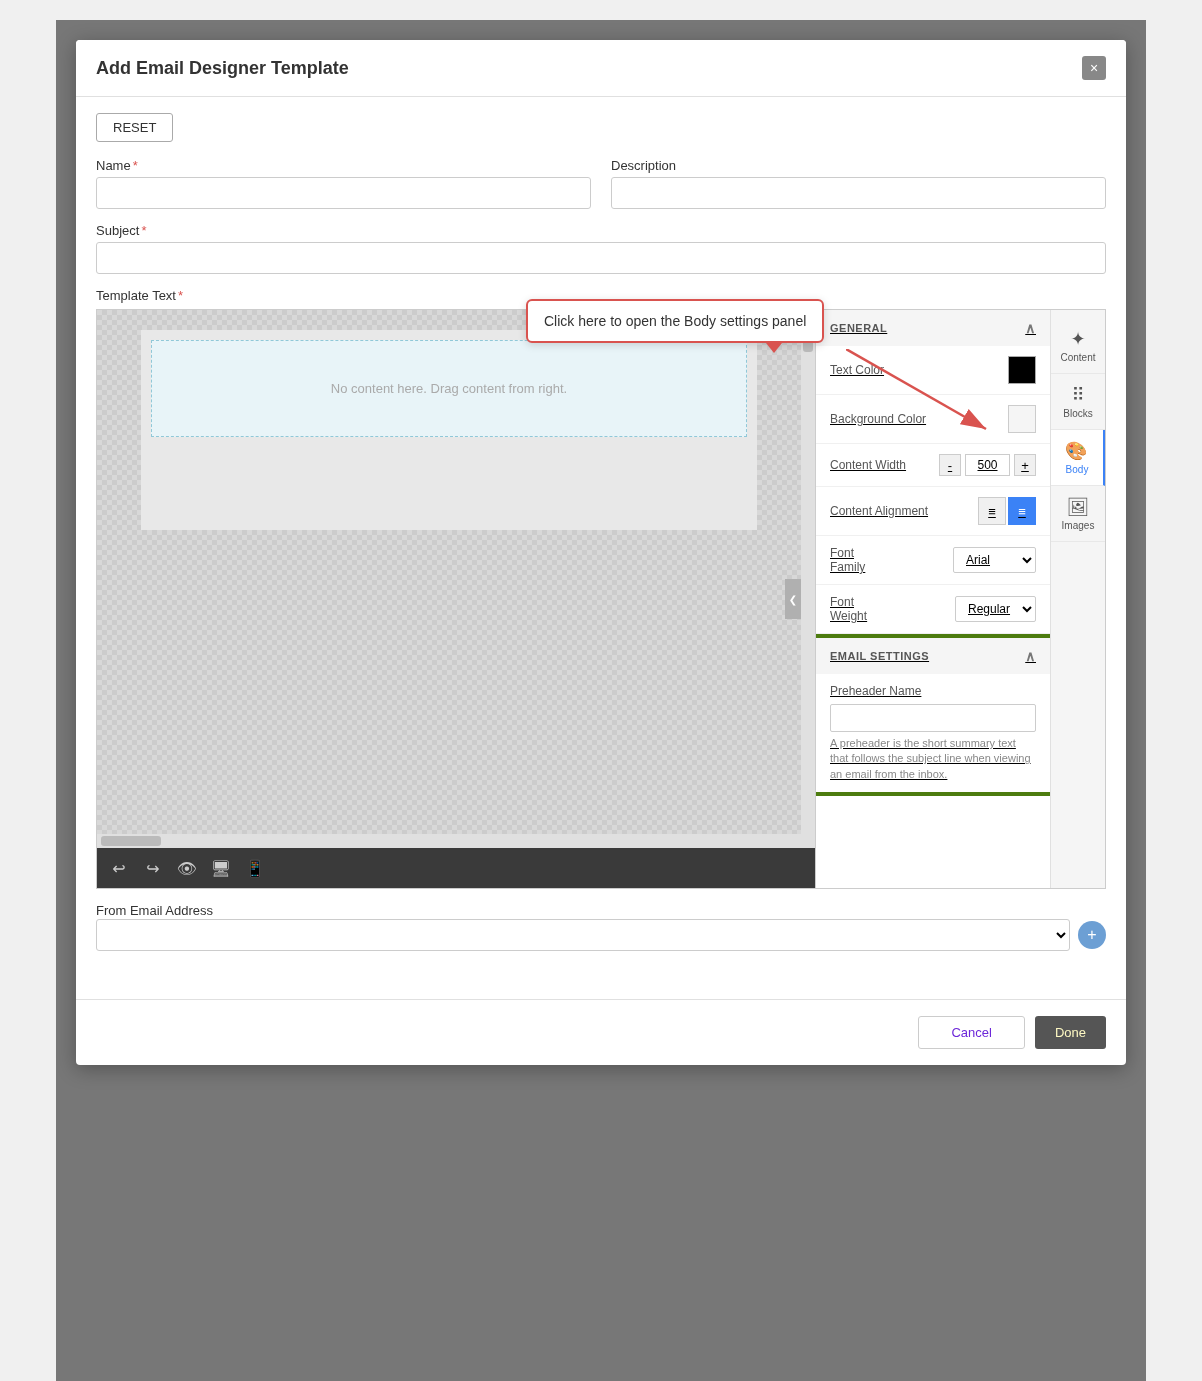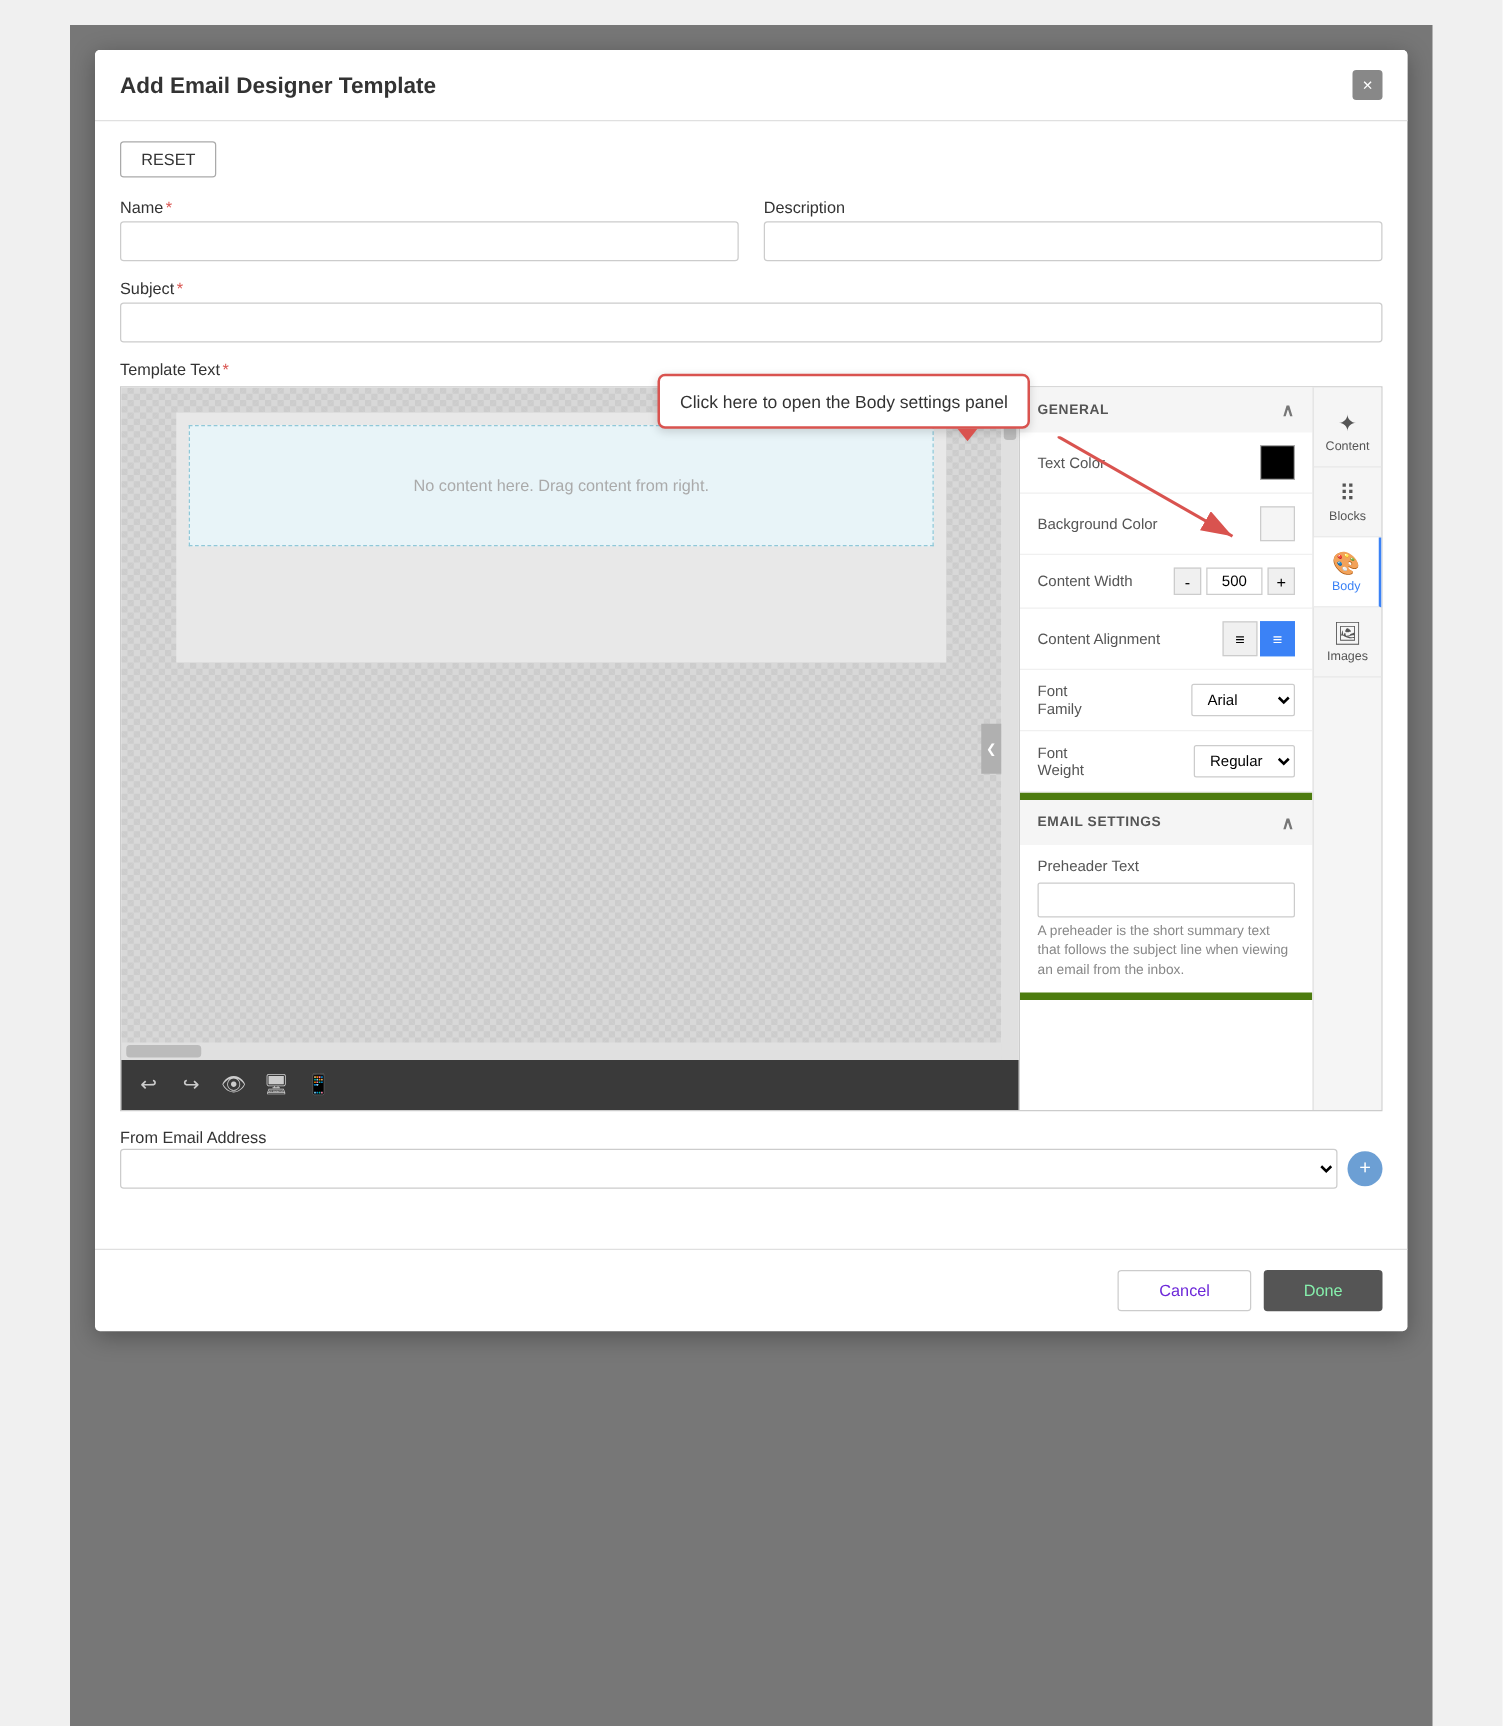--- a/index.html
+++ b/index.html
@@ -198,21 +198,22 @@
       flex-direction: column;
     }
 
     .settings-panel {
       flex: 1;
       overflow-y: auto;
       background: #fff;
     }
 
     .settings-section {
-      border-bottom: 6px solid #4d7c0f;
+      border-bottom: 4px solid #4d7c0f;
+      text-decoration: underline;
     }
 
     .settings-section-header {
       display: flex;
       justify-content: space-between;
       align-items: center;
       padding: 10px 14px;
       background: #f5f5f5;
       font-size: 11px;
       font-weight: 700;
@@ -453,25 +454,25 @@
       padding: 8px 32px;
       font-size: 13px;
       cursor: pointer;
       border-radius: 3px;
       color: #6d28d9;
     }
 
     .done-btn {
       border: none;
       background: #555;
-      padding: 8px 32px;
+      padding: 8px 20px;
       font-size: 13px;
       cursor: pointer;
       border-radius: 3px;
-      color: #86efac;
+      color: #fef9c3;
     }
 
     .editor-wrapper {
       position: relative;
     }
   </style>
 </head>
 <body>
 
 <div style="display:flex; justify-content:center; align-items:flex-start; min-height:100vh; background:#777; padding:20px;">
@@ -601,21 +602,21 @@
                   </div>
                 </div>
 
                 <div class="settings-section">
                   <div class="settings-section-header">
                     <span>EMAIL SETTINGS</span>
                     <span class="section-toggle">∧</span>
                   </div>
 
                   <div style="padding: 10px 14px;">
-                    <div class="settings-label" style="margin-bottom:6px;">Preheader Text</div>
+                    <div class="settings-label" style="margin-bottom:6px;">Preheader Name</div>
                     <input class="preheader-input" type="text" style="">
                     <div class="preheader-hint">A preheader is the short summary text that follows the subject line when viewing an email from the inbox.</div>
                   </div>
                 </div>
 
               </div>
 
               <div class="icon-sidebar">
                 <div class="icon-sidebar-item">
                   <span class="icon-symbol">✦</span>

